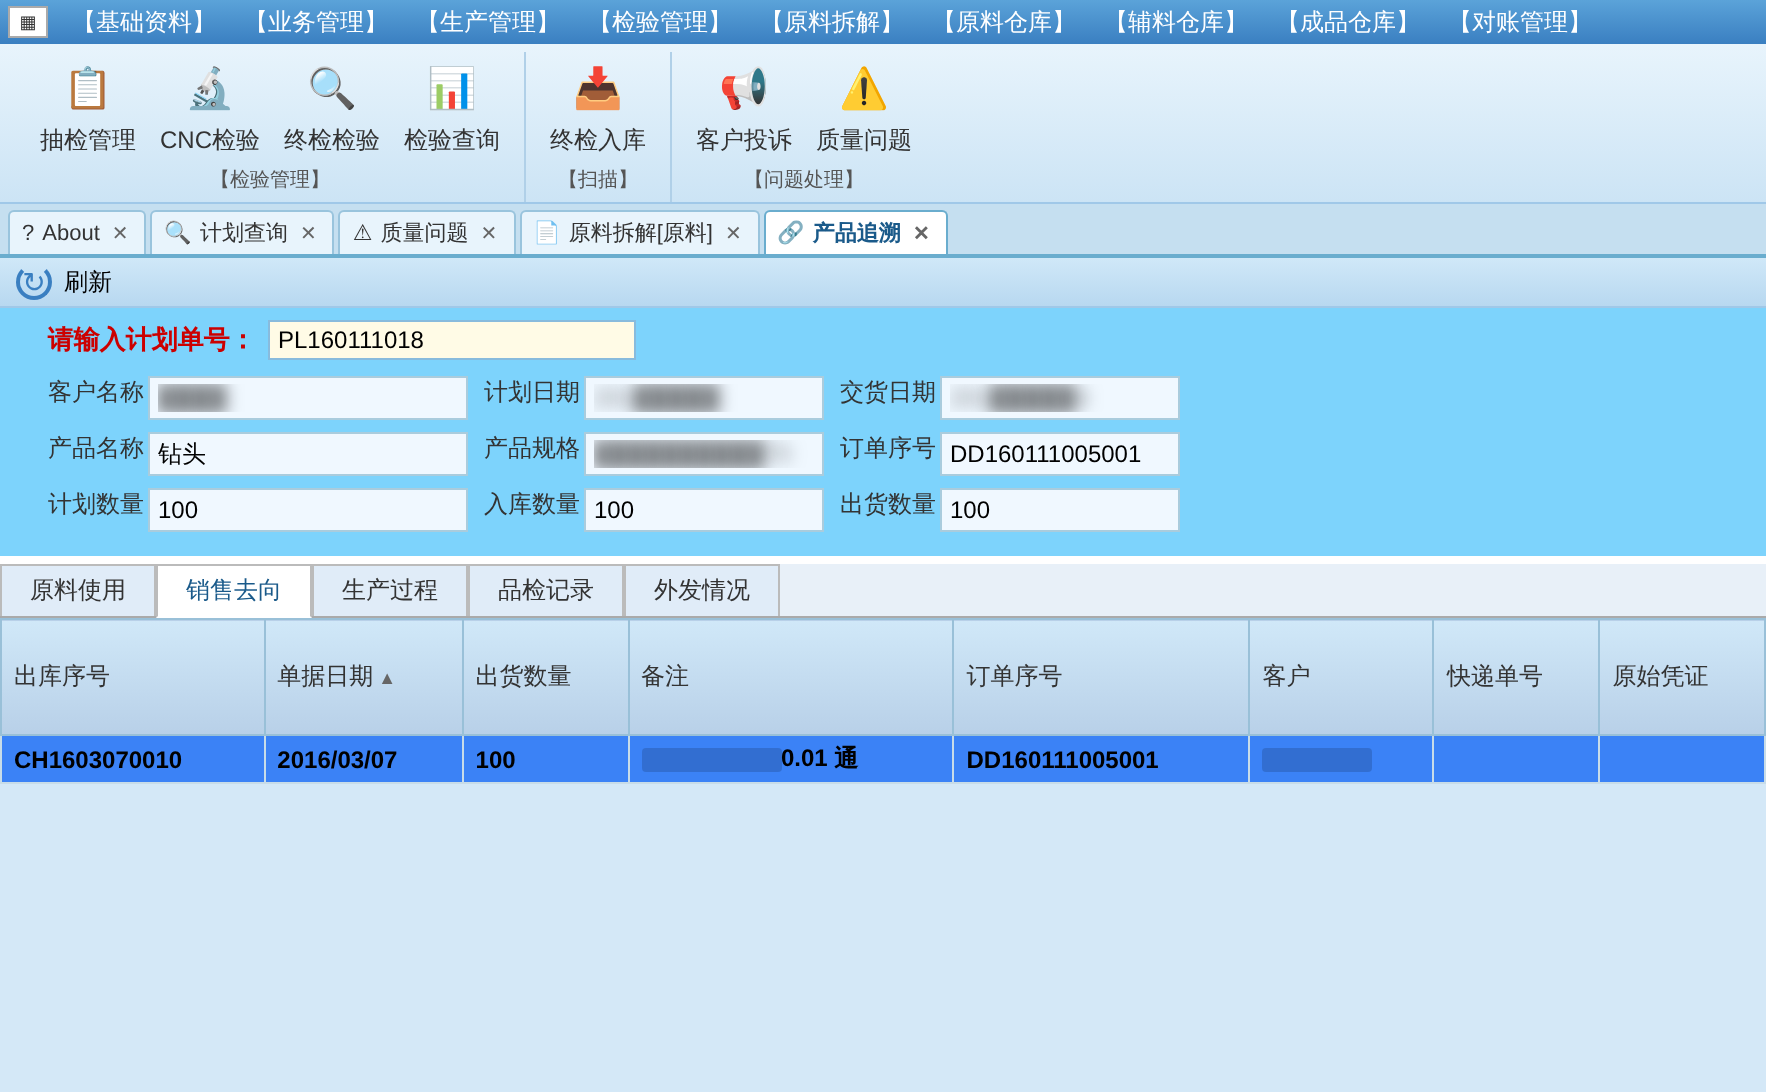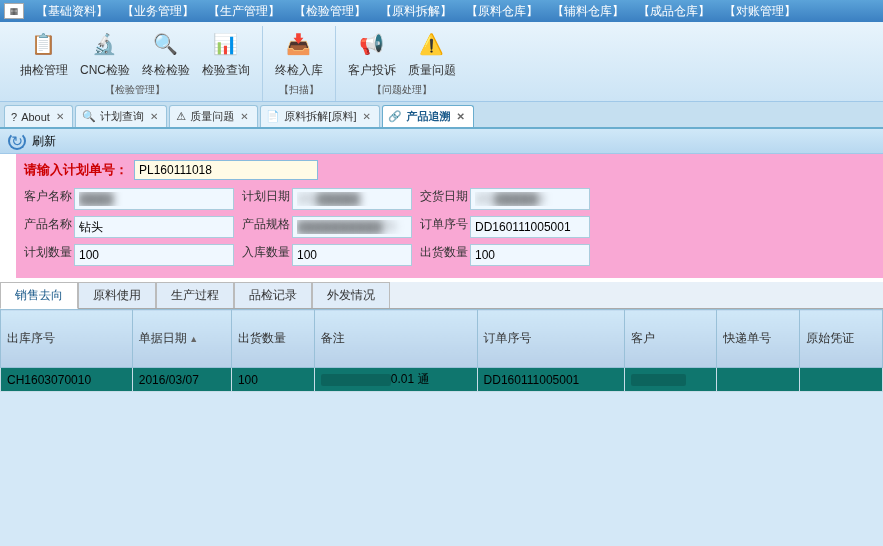--- a/index.html
+++ b/index.html
@@ -135,23 +135,22 @@
       border-top-color: transparent;
       display: inline-block;
       font-size: 14px;
       color: #3a7fc1;
       line-height: 14px;
       text-align: center;
     }
 
     
     .form-area {
-      padding: 6px 8px;
-      background: #f9a8d4;
-      margin-left: 16px;
+      padding: 6px 24px;
+      background: #7dd3fc;
     }
     .plan-number-row {
       display: flex;
       align-items: center;
       gap: 6px;
       margin-bottom: 8px;
     }
     .plan-label { font-size: 13px; color: #c00; font-weight: bold; }
     .plan-input {
       border: 1px solid #88bbdd;
@@ -228,21 +227,22 @@
       content: ' ▲';
       font-size: 9px;
       color: #666;
     }
     .data-table td {
       border: 1px solid #c8dce8;
       padding: 3px 6px;
       white-space: nowrap;
     }
     .data-table tr.highlighted td {
-      background: #0f766e;
+      background: #3b82f6;
+      font-weight: bold;
     }
     .table-wrap {
       overflow-x: auto;
       margin-top: 0;
     }
   </style>
 </head>
 <body>
 
 <div class="top-menubar">
@@ -386,22 +386,22 @@
         <input class="form-input medium" type="text" value="100" style="">
       </div>
       <div class="form-field">
         <span class="form-field-label">出货数量</span>
         <input class="form-input medium" type="text" value="100" style="">
       </div>
     </div>
   </div>
 
   <div class="bottom-tabs">
+    <div class="bottom-tab">原料使用</div>
     <div class="bottom-tab active">销售去向</div>
-    <div class="bottom-tab">原料使用</div>
     <div class="bottom-tab">生产过程</div>
     <div class="bottom-tab">品检记录</div>
     <div class="bottom-tab">外发情况</div>
   </div>
 
   <div class="table-wrap">
     <table class="data-table">
       <thead>
         <tr>
           <th>出库序号</th>

